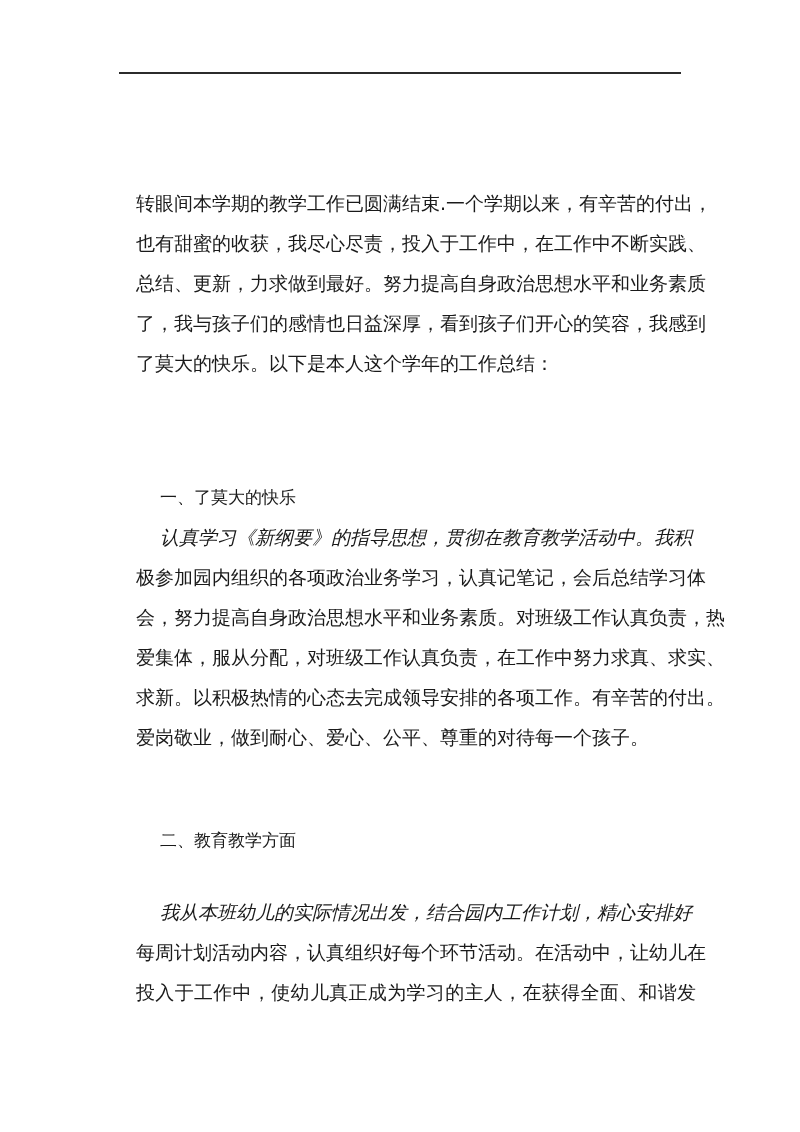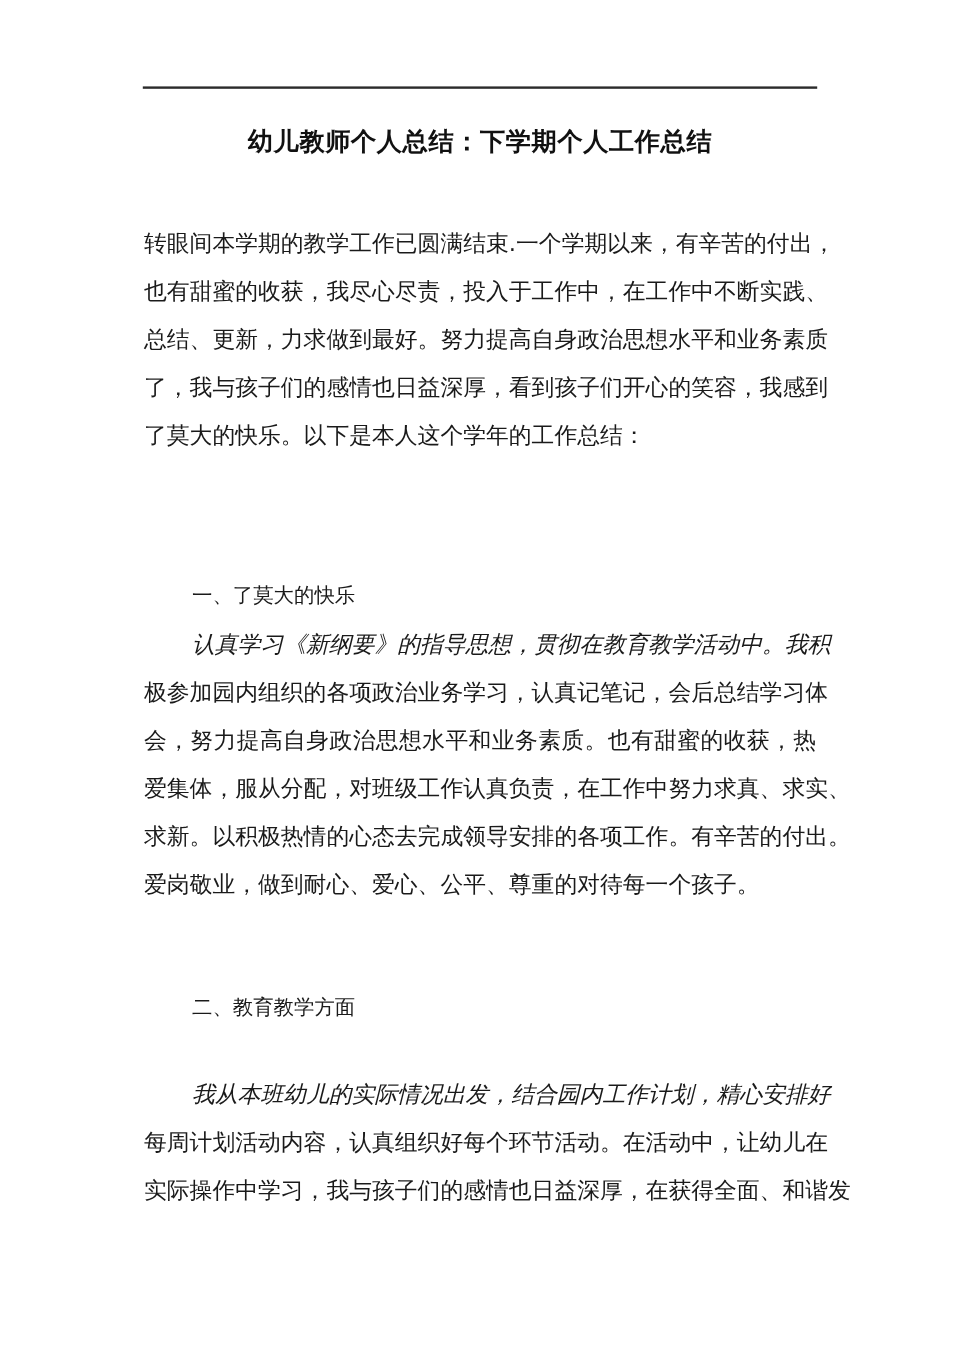--- a/index.html
+++ b/index.html
@@ -38,21 +38,21 @@
       text-align: center;
       font-size: 21px;
       line-height: 28px;
       font-weight: bold;
       color: #111111;
       letter-spacing: 0.5px;
       white-space: nowrap;
     }
     .line {
       position: absolute;
-      left: 120px;
+      left: 136px;
       width: 560px;
       font-size: 19px;
       line-height: 26px;
       height: 26px;
       white-space: nowrap;
       text-align: justify;
       text-align-last: justify;
       color: #1a1a1a;
     }
     .line.last {
@@ -72,40 +72,39 @@
       color: #1a1a1a;
     }
   </style>
 </head>
 <body>
 
 <div class="page">
 
   <div class="header-rule"></div>
 
-  <div class="title">幼儿教师个人总结：下学期个人工作总结</div>
 
   <div>
     <div class="line" style="top:190px">转眼间本学期的教学工作已圆满结束.一个学期以来，有辛苦的付出，</div>
     <div class="line" style="top:230px">也有甜蜜的收获，我尽心尽责，投入于工作中，在工作中不断实践、</div>
     <div class="line" style="top:270px">总结、更新，力求做到最好。努力提高自身政治思想水平和业务素质</div>
     <div class="line" style="top:310px">了，我与孩子们的感情也日益深厚，看到孩子们开心的笑容，我感到</div>
     <div class="line last" style="top:350px">了莫大的快乐。以下是本人这个学年的工作总结：</div>
   </div>
 
   <div>
     <div class="heading" style="top:485px">一、了莫大的快乐</div>
     <div class="line indent" style="top:524px">认真学习《新纲要》的指导思想，贯彻在教育教学活动中。我积</div>
     <div class="line" style="top:564px">极参加园内组织的各项政治业务学习，认真记笔记，会后总结学习体</div>
-    <div class="line" style="top:604px">会，努力提高自身政治思想水平和业务素质。也有甜蜜的收获，热</div>
+    <div class="line" style="top:604px">会，努力提高自身政治思想水平和业务素质。对班级工作认真负责，热</div>
     <div class="line" style="top:644px">爱集体，服从分配，对班级工作认真负责，在工作中努力求真、求实、</div>
     <div class="line" style="top:684px">求新。以积极热情的心态去完成领导安排的各项工作。有辛苦的付出。</div>
     <div class="line last" style="top:724px">爱岗敬业，做到耐心、爱心、公平、尊重的对待每一个孩子。</div>
   </div>
 
   <div>
     <div class="heading" style="top:828px">二、教育教学方面</div>
     <div class="line indent" style="top:899px">我从本班幼儿的实际情况出发，结合园内工作计划，精心安排好</div>
     <div class="line" style="top:939px">每周计划活动内容，认真组织好每个环节活动。在活动中，让幼儿在</div>
-    <div class="line" style="top:979px">实际操作中学习，我与孩子们的感情也日益深厚，在获得全面、和谐发</div>
+    <div class="line" style="top:979px">投入于工作中，使幼儿真正成为学习的主人，在获得全面、和谐发</div>
   </div>
 
 </div>
 
 </body></html>

